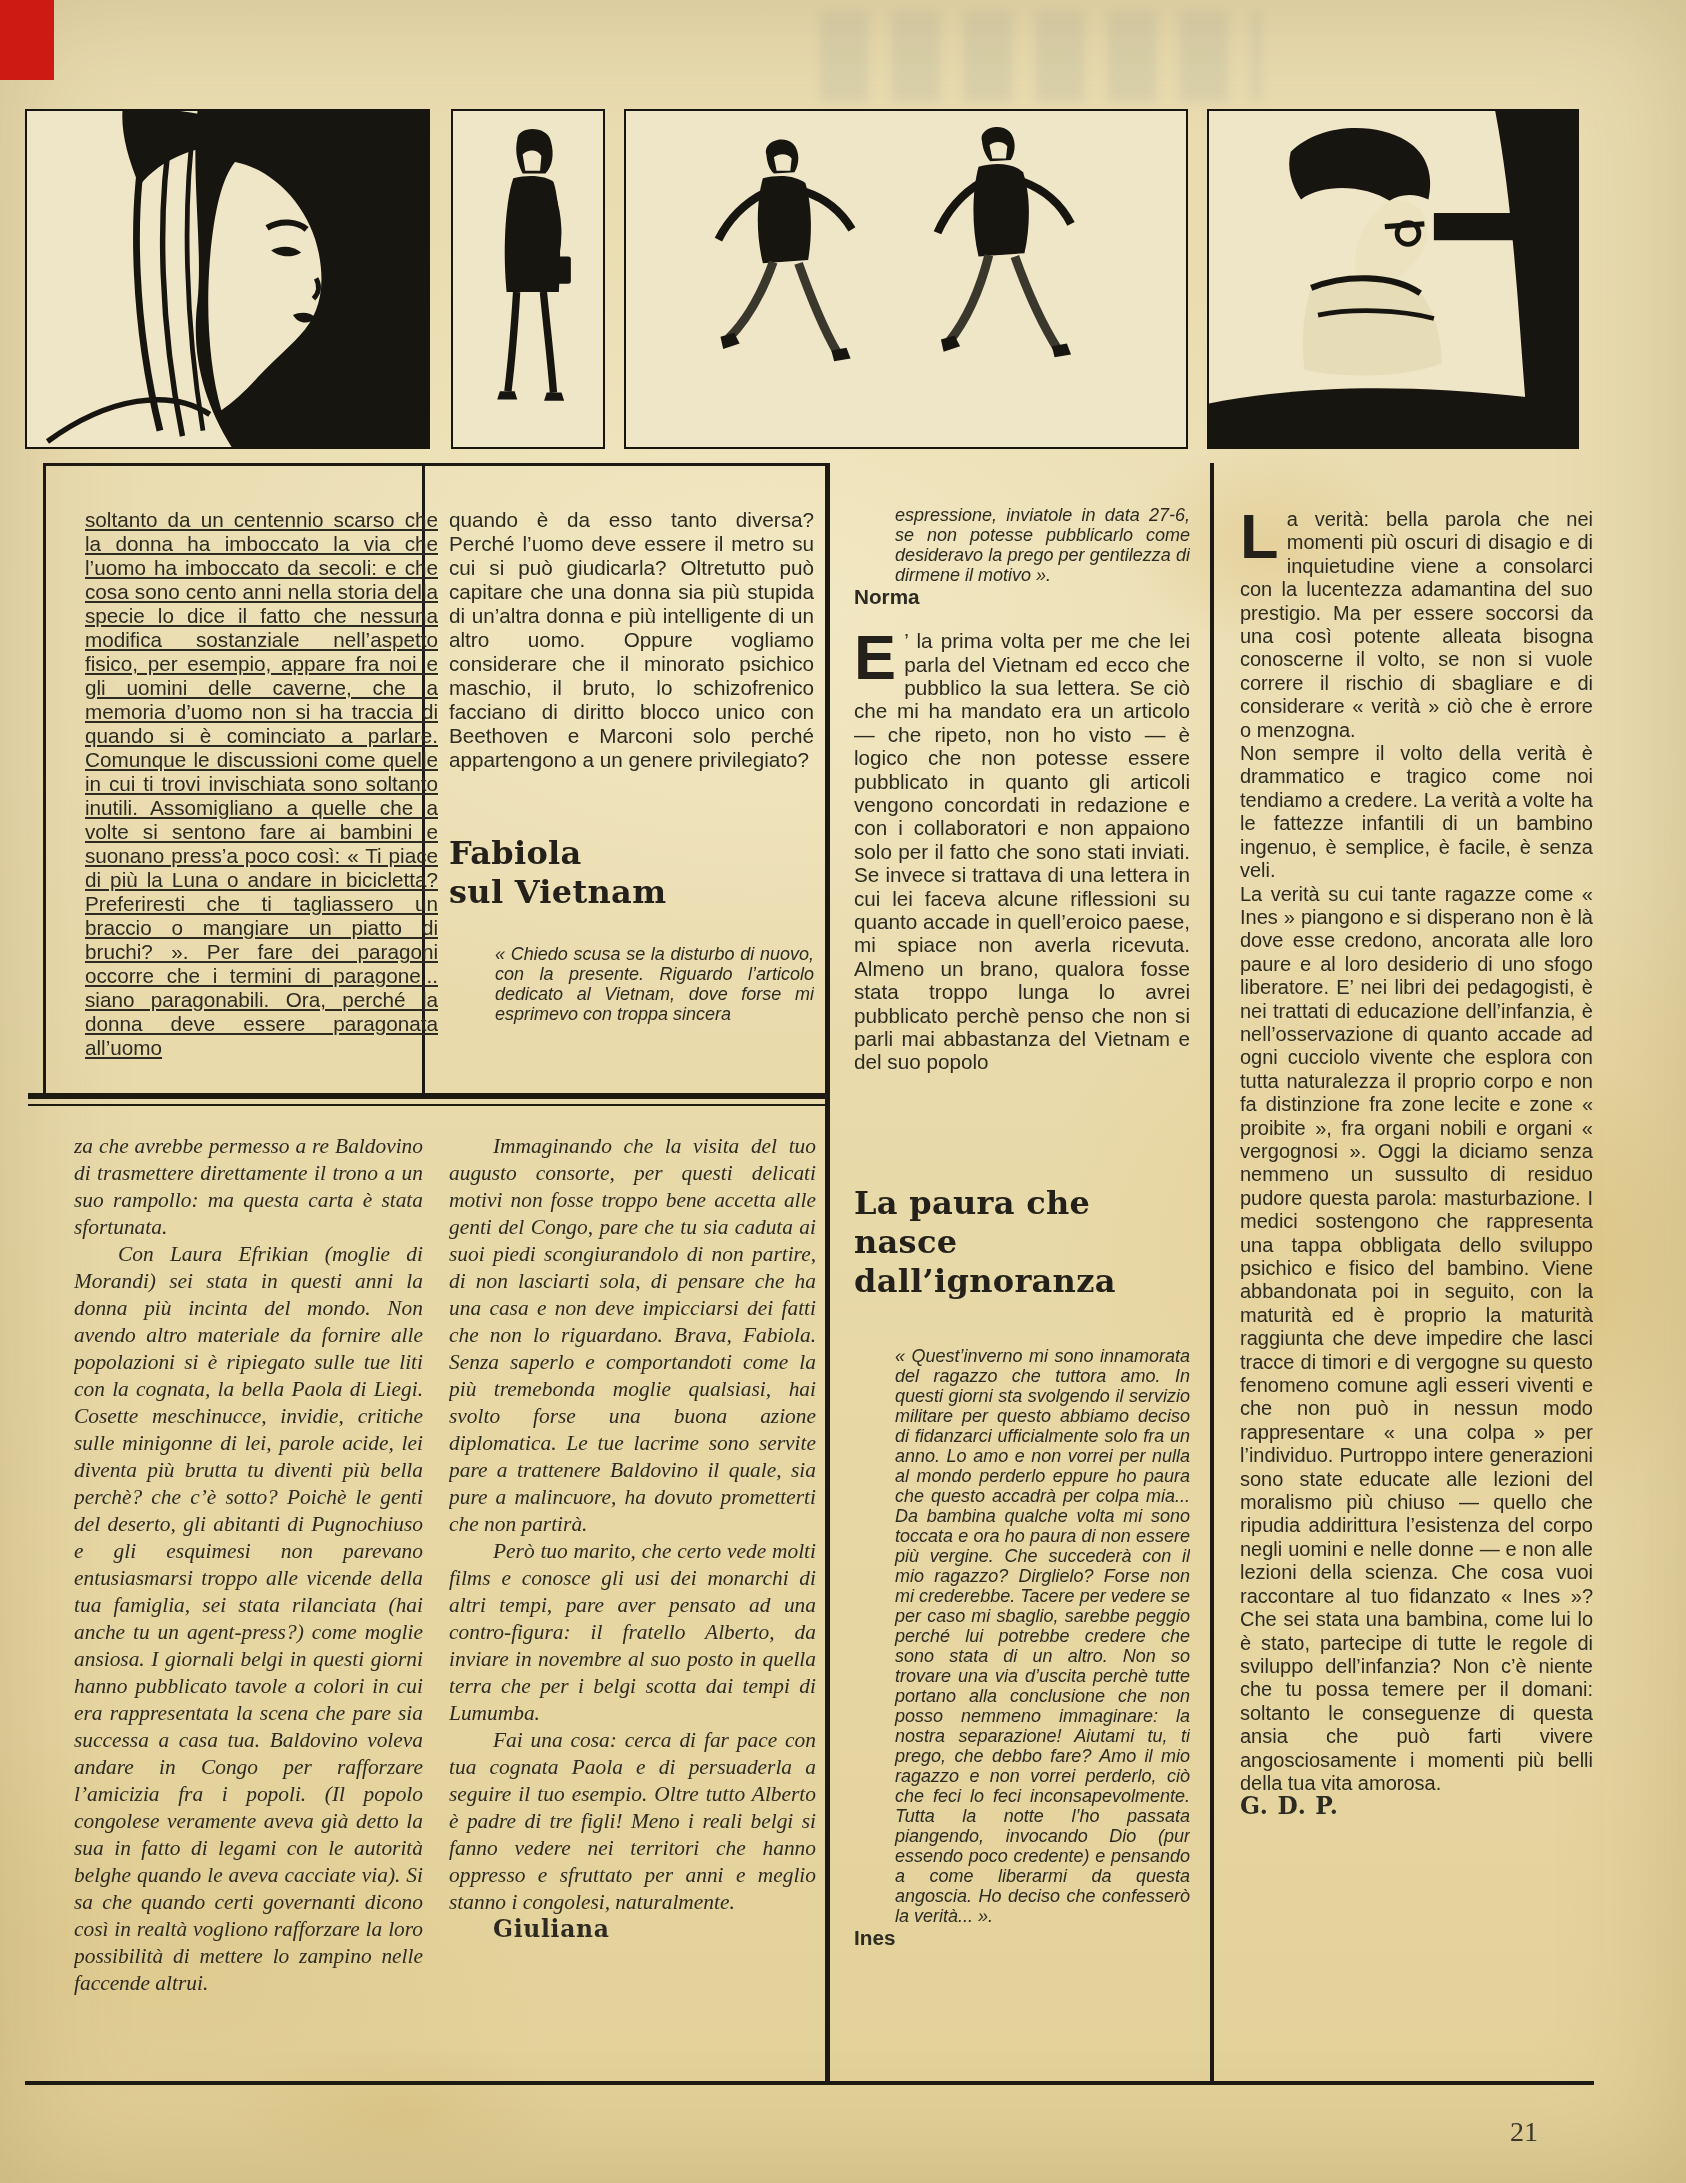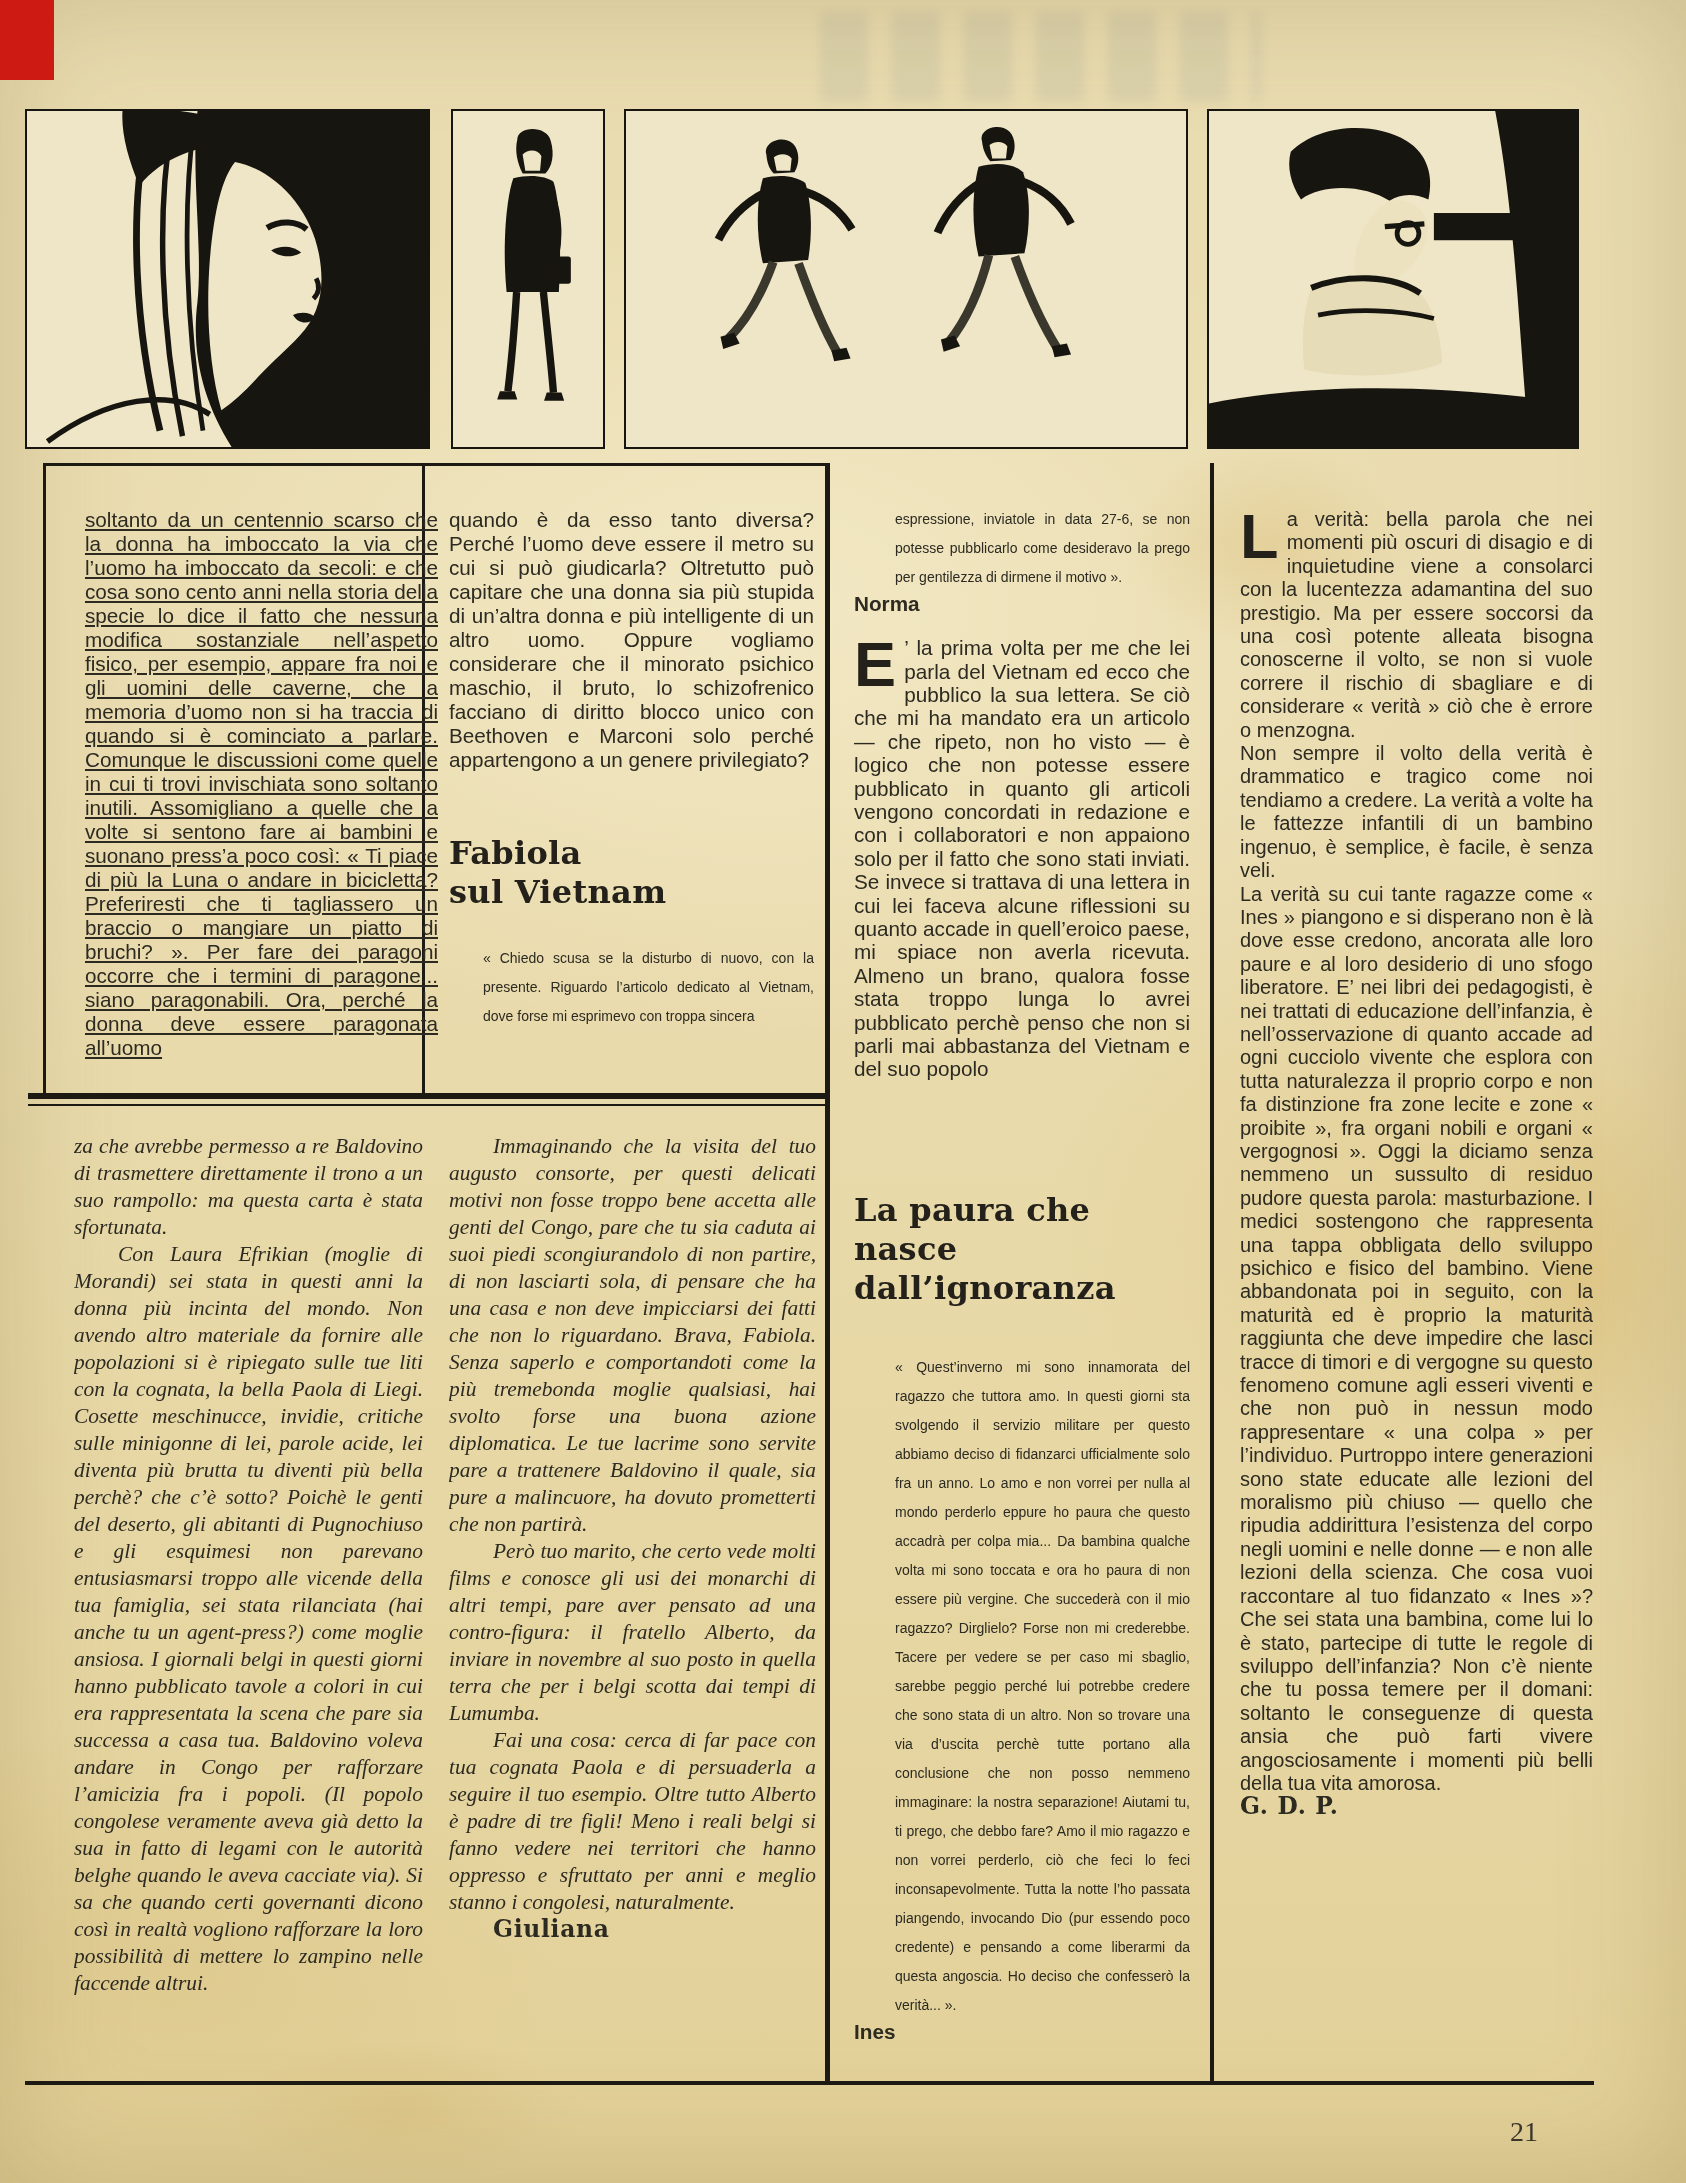--- a/index.html
+++ b/index.html
@@ -52,22 +52,22 @@
 
   
   .col { position:absolute; overflow:hidden; text-align:justify; }
   .col p { margin:0; }
   .body-sans { font-size:20.7px; line-height:24px; }
   .col1 { left:85px;  top:508px;  width:353px; height:584px;text-decoration:underline; }
   .col2 { left:449px;  top:508px;  width:365px; height:584px; }
   .col3 { left:854px; top:505px;  width:336px; height:1550px; font-size:20.7px; line-height:23.4px; }
   .col4 { left:1240px; top:508px;  width:353px; height:1564px; font-size:20px; line-height:23.4px; }
 
-  .letter { font-size:14px; line-height:29px; }
-  .col2 .letter { margin-left:34px; margin-top:32px; }
+  .letter { font-size:18px; line-height:20px;font-style:italic; }
+  .col2 .letter { margin-left:46px; margin-top:32px; }
   .col3 .letter-cont { margin-left:41px; }
   .col3 .letter2 { margin-left:41px; margin-top:45px; }
 
   .sig { font-weight:bold; font-size:20.7px; margin-top:18px; }
   .sig-serif { font-family:"DejaVu Serif", serif; font-size:23.4px; letter-spacing:0.7px; }
 
   .heading { font-family:"DejaVu Serif", serif; font-weight:bold; color:#24211a;
     font-size:32px; line-height:39px; letter-spacing:0.3px; text-align:left; }
   .col2 .heading { margin-top:62px; }
   .col3 .heading { margin-top:110px; }

